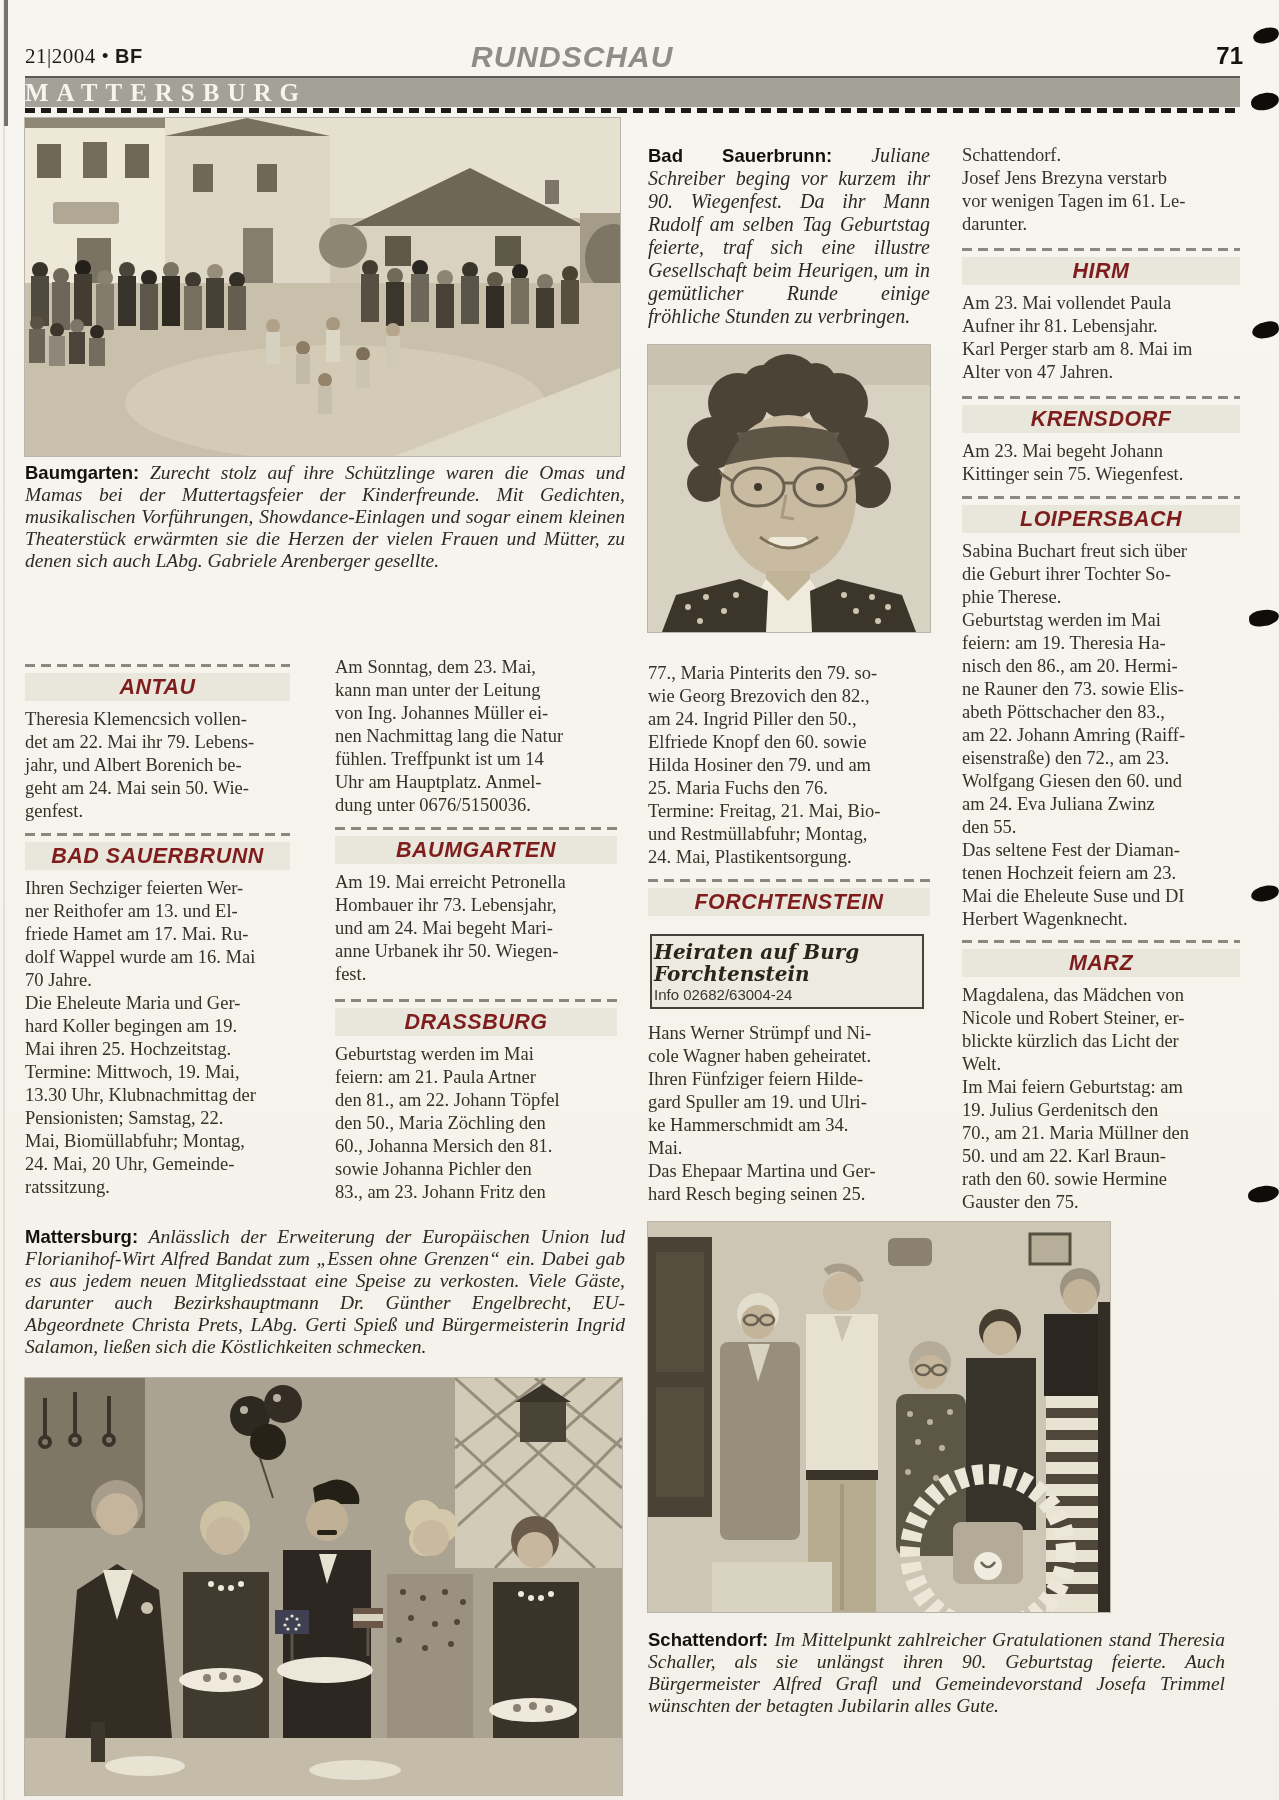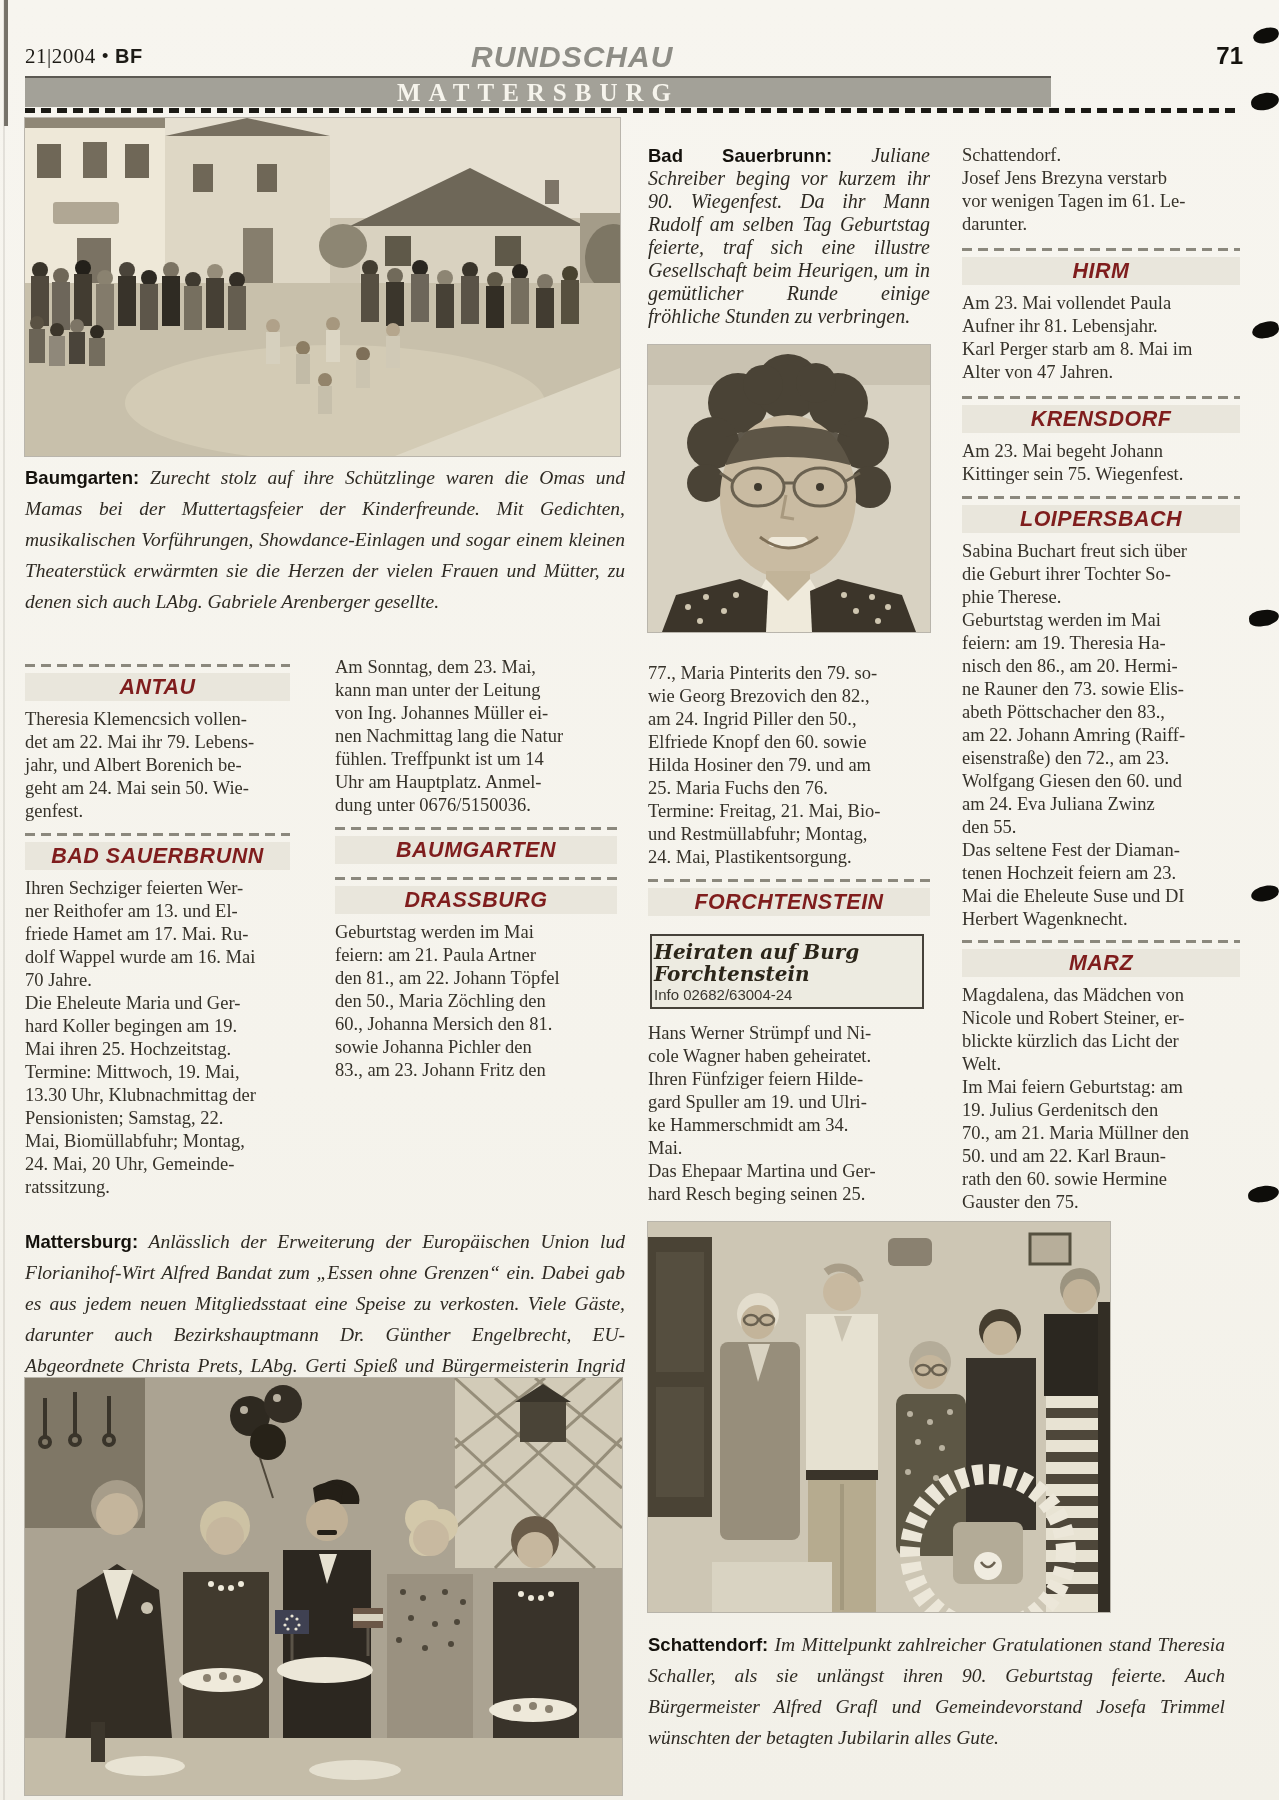--- a/index.html
+++ b/index.html
@@ -10,32 +10,32 @@
   .edge-faint{position:absolute;left:3px;top:0;width:2px;height:1800px;background:#8a857a;opacity:.18;}
   .scan-mark{position:absolute;background:#0e0d0a;}
   
   .issue{position:absolute;left:25px;top:44px;font-size:21px;color:#1d1b16;letter-spacing:.5px;}
   .issue .brand{font-family:"Liberation Sans",sans-serif;font-weight:bold;font-size:20px;}
   .masthead{position:absolute;left:471px;top:40px;width:215px;text-align:left;
             font-family:"Liberation Sans",sans-serif;font-weight:bold;font-style:italic;
             font-size:30px;letter-spacing:1px;color:#8e8d86;}
   .pagenum{position:absolute;left:1203px;top:42px;width:40px;text-align:right;
            font-family:"Liberation Sans",sans-serif;font-weight:bold;font-size:24px;color:#15130e;}
-  .banner{position:absolute;left:25px;top:76px;width:1026px;height:29px;background:#a3a198;
-          border-top:2px solid #5c5952;text-align:center;}
+  .banner{position:absolute;left:25px;top:76px;width:1215px;height:29px;background:#a3a198;
+          border-top:2px solid #5c5952;}
   .banner span{font-family:"Liberation Serif",serif;font-weight:bold;font-size:25px;line-height:29px;
                letter-spacing:8px;color:#f6f4ec;}
   .dashed-rule{position:absolute;left:25px;top:108px;width:1215px;height:5px;
                background:repeating-linear-gradient(90deg,#1b1a15 0 10px,transparent 10px 16px);}
   
   .photo{position:absolute;overflow:hidden;outline:1px solid rgba(110,104,90,.45);}
   .photo svg{display:block;width:100%;height:100%;}
   .photo-b-shade{box-shadow:inset 0 0 34px rgba(90,82,66,.55);}
   
-  .caption{position:absolute;font-style:italic;font-size:19.5px;line-height:31px;color:#2e2a23;text-align:justify;}
+  .caption{position:absolute;font-style:italic;font-size:19.5px;line-height:22px;color:#2e2a23;text-align:justify;}
   .caption .lead{font-style:normal;font-weight:bold;font-family:"Liberation Sans",sans-serif;font-size:18.5px;color:#14110c;}
   .intro-caption{font-size:20px;line-height:23px;}
   
   .col{position:absolute;font-size:18.5px;line-height:23px;color:#36322a;}
   .tl{height:23px;line-height:23px;white-space:nowrap;}
   .sec-rule{height:3px;background:repeating-linear-gradient(90deg,#8b887d 0 10px,transparent 10px 16px);margin-bottom:6px;}
   .sec-band{height:28px;line-height:28px;background:#e9e6dc;text-align:center;
             font-family:"Liberation Sans",sans-serif;font-weight:bold;font-style:italic;
             font-size:21.5px;color:#7f1d1d;letter-spacing:.5px;}
   .sec-lines{margin-top:7px;}
@@ -209,20 +209,27 @@
         <div class="tl">kann man unter der Leitung</div>
         <div class="tl">von Ing. Johannes Müller ei-</div>
         <div class="tl">nen Nachmittag lang die Natur</div>
         <div class="tl">fühlen. Treffpunkt ist um 14</div>
         <div class="tl">Uhr am Hauptplatz. Anmel-</div>
         <div class="tl">dung unter 0676/5150036.</div>
       </div>
     <div class="sec">
       <div class="sec-rule"></div>
       <div class="sec-band">BAUMGARTEN</div>
+      <div class="sec-lines">
+          <div class="tl">Am 19. Mai erreicht Petronella</div>
+          <div class="tl">Hombauer ihr 73. Lebensjahr,</div>
+          <div class="tl">und am 24. Mai begeht Mari-</div>
+          <div class="tl">anne Urbanek ihr 50. Wiegen-</div>
+          <div class="tl">fest.</div>
+        </div>
     </div>
     <div class="sec mt13">
       <div class="sec-rule"></div>
       <div class="sec-band">DRASSBURG</div>
       <div class="sec-lines">
           <div class="tl">Geburtstag werden im Mai</div>
           <div class="tl">feiern: am 21. Paula Artner</div>
           <div class="tl">den 81., am 22. Johann Töpfel</div>
           <div class="tl">den 50., Maria Zöchling den</div>
           <div class="tl">60., Johanna Mersich den 81.</div>

